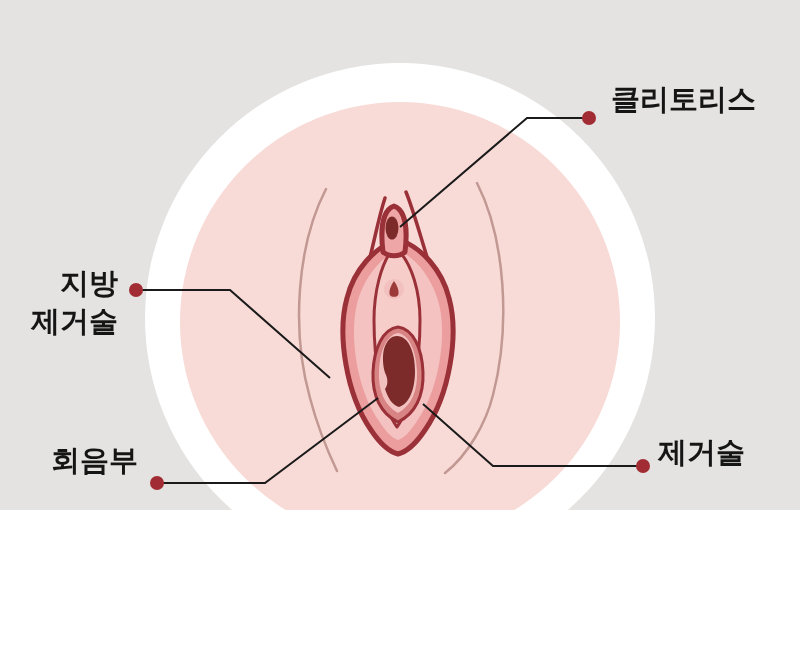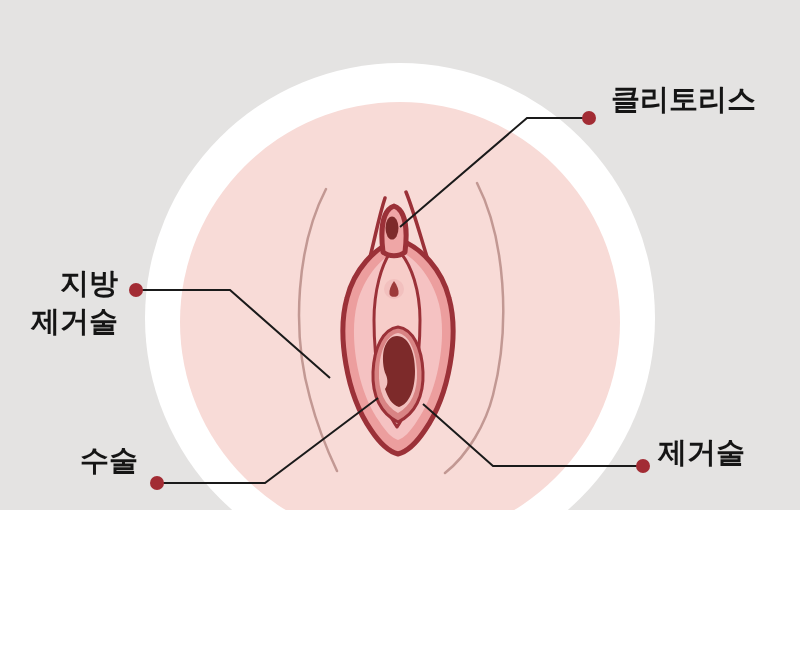--- a/index.html
+++ b/index.html
@@ -100,20 +100,20 @@
   <div class="label" style="left:611px;top:80px;">
     <span>클리토리스</span>
   </div>
 
   <div class="label align-right" style="right:682px;top:248px;margin-top:16px;">
     <span>지방</span>
     <span>제거술</span>
   </div>
 
   <div class="label align-right" style="right:662px;top:441px;">
-    <span>수술</span>
+    <span>회음부</span>
   </div>
 
   <div class="label" style="left:658px;top:433px;">
     <span>제거술</span>
   </div>
 
 </div>
 
 </body></html>

